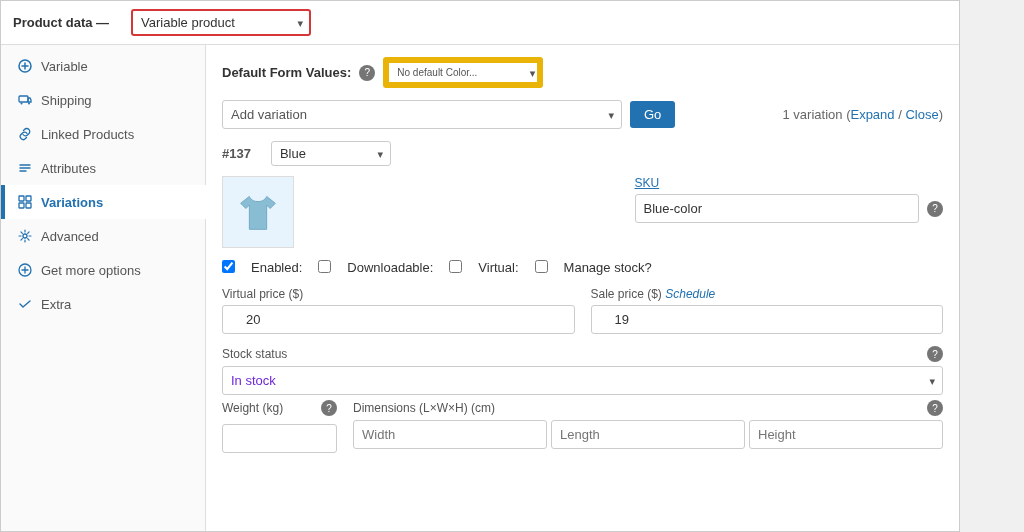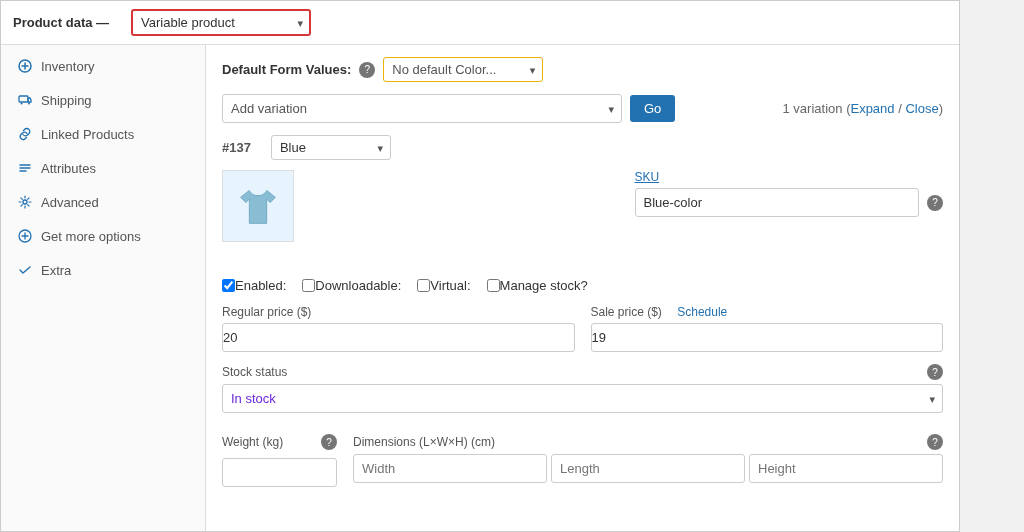--- a/index.html
+++ b/index.html
@@ -23,21 +23,21 @@
     .sidebar-icon { width: 16px; height: 16px; display: flex; align-items: center; justify-content: center; flex-shrink: 0; }
 
     
     .content { flex: 1; overflow-y: auto; padding: 12px 16px; }
 
     
     .default-form-row { display: flex; align-items: center; gap: 8px; margin-bottom: 12px; }
     .default-form-label { font-size: 13px; font-weight: 600; color: #333; }
     .help-icon { width: 16px; height: 16px; border-radius: 50%; background: #757575; color: #fff; font-size: 10px; display: inline-flex; align-items: center; justify-content: center; cursor: pointer; flex-shrink: 0; }
     .color-select-wrap { position: relative; display: inline-block; }
-    .color-select { border: 1px solid #eab308; border-radius: 3px; padding: 4px 20px 4px 8px; font-size: 13px; color: #555; background: #fff; appearance: none; -webkit-appearance: none; min-width: 160px; cursor: pointer; }
+    .color-select { border: 6px solid #eab308; border-radius: 3px; padding: 4px 20px 4px 8px; font-size: 10px; color: #555; background: #fff; appearance: none; -webkit-appearance: none; min-width: 160px; cursor: pointer; }
     .color-select-wrap::after { content: "▾"; position: absolute; right: 8px; top: 50%; transform: translateY(-50%); pointer-events: none; color: #555; font-size: 11px; }
 
     
     .add-variation-row { display: flex; align-items: center; gap: 8px; margin-bottom: 12px; }
     .variation-select-wrap { position: relative; flex: 1; max-width: 400px; }
     .variation-select { width: 100%; border: 1px solid #ccc; border-radius: 3px; padding: 6px 24px 6px 8px; font-size: 13px; color: #555; background: #fff; appearance: none; -webkit-appearance: none; cursor: pointer; }
     .variation-select-wrap::after { content: "▾"; position: absolute; right: 8px; top: 50%; transform: translateY(-50%); pointer-events: none; color: #555; font-size: 11px; }
     .go-btn { background: #2271b1; color: #fff; border: none; border-radius: 3px; padding: 6px 14px; font-size: 13px; cursor: pointer; }
     .variation-count { margin-left: auto; font-size: 13px; color: #666; }
     .variation-count a { color: #2271b1; text-decoration: none; }
@@ -54,32 +54,32 @@
     .variation-image { width: 72px; height: 72px; border: 1px solid #ddd; background: #e8f4fd; display: flex; align-items: center; justify-content: center; cursor: pointer; flex-shrink: 0; }
     .tshirt-svg { width: 52px; height: 52px; }
     .sku-area { flex: 1; }
     .sku-label { font-size: 12px; color: #2271b1; text-decoration: underline; margin-bottom: 4px; display: block; }
     .sku-row { display: flex; align-items: center; gap: 8px; }
     .sku-input { flex: 1; border: 1px solid #ccc; border-radius: 3px; padding: 6px 8px; font-size: 13px; color: #333; background: #fff; }
     .sku-help { width: 16px; height: 16px; border-radius: 50%; background: #757575; color: #fff; font-size: 10px; display: inline-flex; align-items: center; justify-content: center; flex-shrink: 0; }
 
     
     .checkboxes-row { display: flex; align-items: center; gap: 16px; margin-bottom: 12px; font-size: 13px; }
-    .checkbox-item { display: flex; align-items: center; gap: 0; cursor: pointer; margin-top: 24px; }
+    .checkbox-item { display: flex; align-items: flex-start; gap: 16px; cursor: pointer; }
     .checkbox-item input[type=checkbox] { margin: 0; cursor: pointer; }
 
     
     .price-row { display: flex; gap: 16px; margin-bottom: 12px; }
     .price-field { flex: 1; }
     .field-label { font-size: 12px; color: #555; margin-bottom: 4px; display: block; }
     .field-label a { color: #2271b1; text-decoration: none; }
-    .field-input { width: 100%; border: 1px solid #ccc; border-radius: 3px; padding: 6px 0; font-size: 13px; color: #333; background: #fff; }
-
-    
-    .stock-row { margin-bottom: 21px; }
+    .field-input { width: 100%; border: 1px solid #ccc; border-radius: 3px; padding: 6px 23px; font-size: 13px; color: #333; background: #fff; }
+
+    
+    .stock-row { margin-bottom: 5px; }
     .stock-label-row { display: flex; align-items: center; justify-content: space-between; margin-bottom: 4px; }
     .stock-select-wrap { position: relative; }
     .stock-select { width: 100%; border: 1px solid #ccc; border-radius: 3px; padding: 6px 24px 6px 8px; font-size: 13px; color: #6d28d9; background: #fff; appearance: none; -webkit-appearance: none; cursor: pointer; }
     .stock-select-wrap::after { content: "▾"; position: absolute; right: 8px; top: 50%; transform: translateY(-50%); pointer-events: none; color: #555; font-size: 11px; }
 
     
     .weight-dim-row { display: flex; gap: 16px; }
     .weight-field { flex: 1; }
     .dimensions-field { flex: 2; }
     .dim-inputs { display: flex; gap: 4px; }
@@ -107,21 +107,21 @@
 
     <div class="sidebar">
 
       <div class="sidebar-item">
         <span class="sidebar-icon">
           <svg width="14" height="14" viewBox="0 0 14 14" fill="none">
               <circle cx="7" cy="7" r="6" stroke="#2271b1" stroke-width="1.5"></circle>
               <path d="M4 7h6M7 4v6" stroke="#2271b1" stroke-width="1.5" stroke-linecap="round"></path>
             </svg>
         </span>
-        <span>Inventory</span>
+        <span>Variable</span>
       </div>
 
       <div class="sidebar-item">
         <span class="sidebar-icon">
           <svg width="14" height="14" viewBox="0 0 14 14" fill="none">
               <rect x="1" y="3" width="9" height="6" rx="1" stroke="#2271b1" stroke-width="1.3"></rect>
               <path d="M10 5h2l1 2v2h-3V5z" stroke="#2271b1" stroke-width="1.3"></path>
               <circle cx="3.5" cy="10.5" r="1" fill="#2271b1"></circle>
               <circle cx="11" cy="10.5" r="1" fill="#2271b1"></circle>
             </svg>
@@ -141,20 +141,31 @@
 
       <div class="sidebar-item">
         <span class="sidebar-icon">
           <svg width="14" height="14" viewBox="0 0 14 14" fill="none">
               <path d="M2 4h10M2 7h10M2 10h6" stroke="#2271b1" stroke-width="1.4" stroke-linecap="round"></path>
             </svg>
         </span>
         <span>Attributes</span>
       </div>
 
+      <div class="sidebar-item active">
+        <span class="sidebar-icon">
+          <svg width="14" height="14" viewBox="0 0 14 14" fill="none">
+              <rect x="1" y="1" width="5" height="5" rx="0.5" stroke="#2271b1" stroke-width="1.3"></rect>
+              <rect x="8" y="1" width="5" height="5" rx="0.5" stroke="#2271b1" stroke-width="1.3"></rect>
+              <rect x="1" y="8" width="5" height="5" rx="0.5" stroke="#2271b1" stroke-width="1.3"></rect>
+              <rect x="8" y="8" width="5" height="5" rx="0.5" stroke="#2271b1" stroke-width="1.3"></rect>
+            </svg>
+        </span>
+        <span>Variations</span>
+      </div>
 
       <div class="sidebar-item">
         <span class="sidebar-icon">
           <svg width="14" height="14" viewBox="0 0 14 14" fill="none">
               <circle cx="7" cy="7" r="2" stroke="#2271b1" stroke-width="1.3"></circle>
               <path d="M7 1v2M7 11v2M1 7h2M11 7h2M2.93 2.93l1.41 1.41M9.66 9.66l1.41 1.41M2.93 11.07l1.41-1.41M9.66 4.34l1.41-1.41" stroke="#2271b1" stroke-width="1.2" stroke-linecap="round"></path>
             </svg>
         </span>
         <span>Advanced</span>
       </div>
@@ -251,27 +262,27 @@
             <span>Virtual:</span>
           </label>
           <label class="checkbox-item">
             <input type="checkbox" style="">
             <span>Manage stock?</span>
           </label>
         </div>
 
         <div class="price-row">
           <div class="price-field">
-            <span class="field-label">Regular price ($)</span>
+            <span class="field-label">Virtual price ($)</span>
             <input class="field-input" type="text" value="20" style="">
           </div>
           <div class="price-field">
             <span class="field-label">
               <span>Sale price ($)</span>
-              <a href="#" style="margin-left:12px;">Schedule</a>
+              <a href="#" style="margin-left:0;font-style:italic;">Schedule</a>
             </span>
             <input class="field-input" type="text" value="19" style="">
           </div>
         </div>
 
         <div class="stock-row">
           <div class="stock-label-row">
             <span class="field-label" style="margin-bottom:0;">Stock status</span>
             <span class="help-icon">?</span>
           </div>

